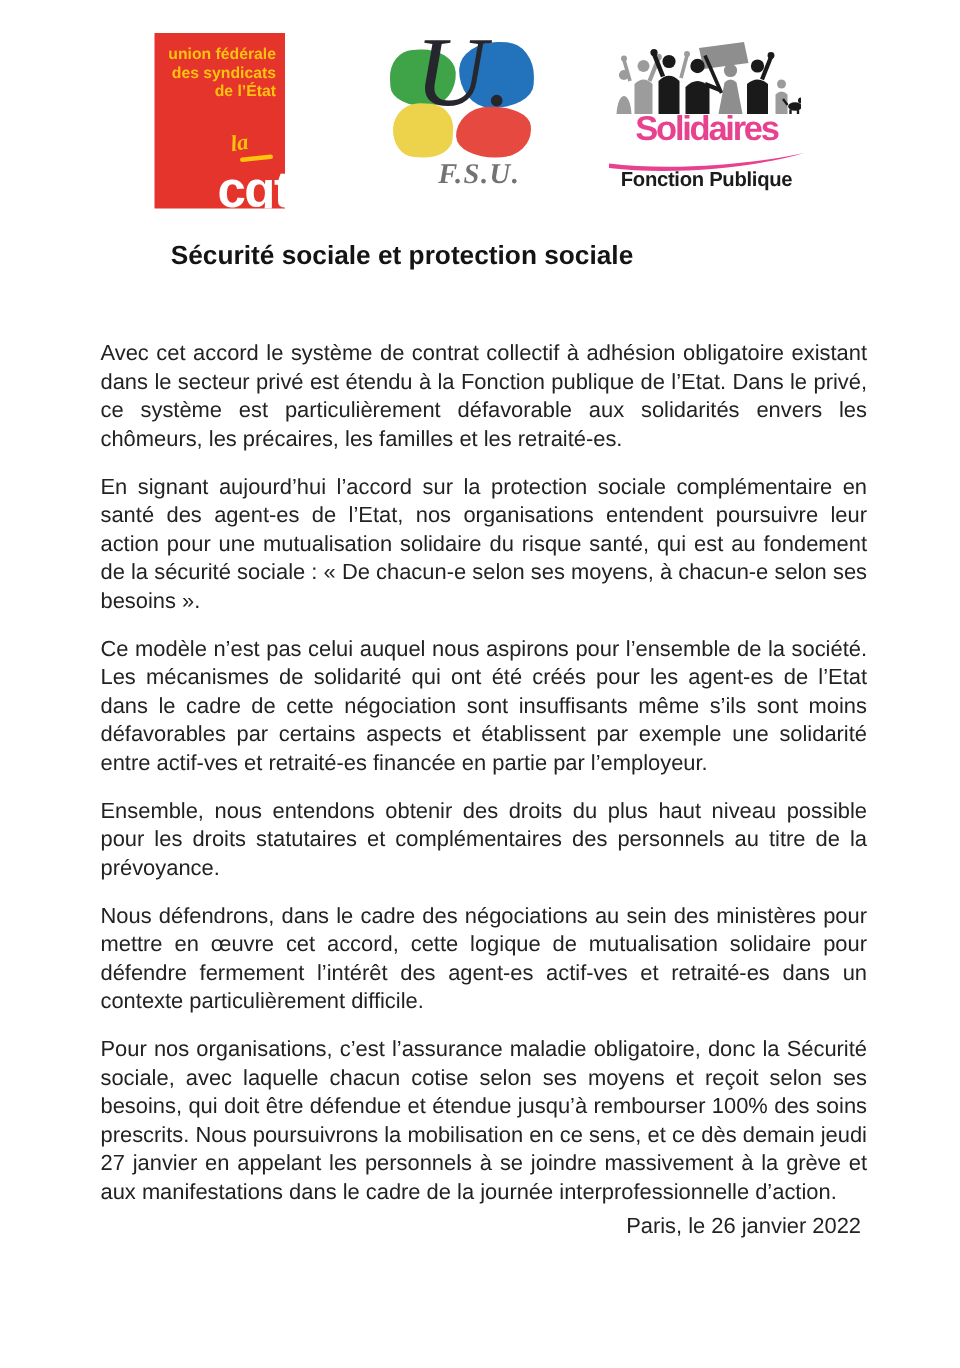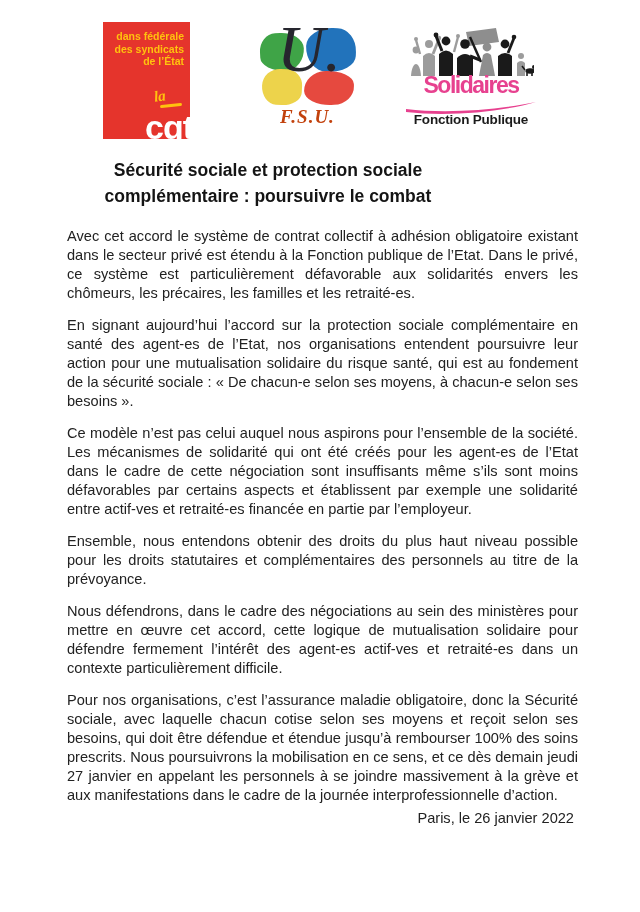--- a/index.html
+++ b/index.html
@@ -39,23 +39,23 @@
   .fsu-green {left:1px; top:5px; width:44px;height:38px;background:#3fa447;border-radius:38% 55% 45% 60%/50% 45% 60% 40%;transform:rotate(-3deg);}
   .fsu-blue  {left:47px;top:0;   width:50px;height:44px;background:#2273bb;border-radius:55% 40% 60% 45%/45% 55% 40% 60%;transform:rotate(2deg);}
   .fsu-yellow{left:3px; top:41px;width:40px;height:36px;background:#edd34b;border-radius:50% 45% 55% 42%/55% 50% 42% 58%;transform:rotate(3deg);}
   .fsu-red   {left:45px;top:43px;width:50px;height:34px;background:#e6493f;border-radius:45% 58% 42% 55%/58% 42% 55% 45%;transform:rotate(-2deg);}
   .fsu-monogram{
     position:absolute;left:14px;top:-12px;width:72px;text-align:center;
     font-family:"Liberation Serif","DejaVu Serif",serif;
     font-size:66px;line-height:1;color:#26262e;font-style:italic;font-weight:normal;
   }
   .fsu-label{
-    position:absolute;left:0;top:78px;width:97px;text-align:center;
+    position:absolute;left:12px;top:78px;width:97px;text-align:center;
     font-family:"Liberation Serif","DejaVu Serif",serif;
-    font-weight:bold;font-style:italic;font-size:19px;color:#c2410c;letter-spacing:1px;
+    font-weight:bold;font-style:italic;font-size:19px;color:#737373;letter-spacing:1px;
   }
 
   
   .logo-solidaires{position:absolute;left:404px;top:28px;width:134px;height:100px;}
   .sol-crowd{position:absolute;left:4px;top:0;}
   .sol-brand{
     position:absolute;left:0;top:44px;width:134px;text-align:center;
     color:#e7418f;font-weight:bold;font-size:23px;letter-spacing:-1.5px;
   }
   .sol-swoosh{position:absolute;left:0;top:73px;}
@@ -79,21 +79,21 @@
   .content p:last-of-type{margin-bottom:0;}
   .dateline{text-align:right;font-size:14.6px;line-height:19px;margin:4px;}
 </style>
 </head>
 <body>
 
 <div class="page">
 
   <div class="logo-cgt">
     <div class="cgt-org">
-      <div>dans fédérale</div>
+      <div>union fédérale</div>
       <div>des syndicats</div>
       <div>de l’État</div>
     </div>
     <span class="cgt-la">la</span>
     <span class="cgt-la-swash"></span>
     <div class="cgt-brand">cgt</div>
   </div>
 
   <div class="logo-fsu">
     <div class="fsu-blobs">
@@ -153,21 +153,20 @@
     </svg>
     <div class="sol-brand">Solidaires</div>
     <svg class="sol-swoosh" width="134" height="14" viewBox="0 0 134 14">
       <path d="M2,8 C42,13 95,9 132,1 C98,11 44,16 2,11 Z" fill="#e7418f"></path>
     </svg>
     <div class="sol-subtitle">Fonction Publique</div>
   </div>
 
   <div class="doc-title">
     <div>Sécurité sociale et protection sociale</div>
-    <div>complémentaire : poursuivre le combat</div>
   </div>
 
   <div class="content">
     <p>Avec cet accord le système de contrat collectif à adhésion obligatoire existant dans le secteur privé est étendu à la Fonction publique de l’Etat. Dans le privé, ce système est particulièrement défavorable aux solidarités envers les chômeurs, les précaires, les familles et les retraité-es.</p>
     <p>En signant aujourd’hui l’accord sur la protection sociale complémentaire en santé des agent-es de l’Etat, nos organisations entendent poursuivre leur action pour une mutualisation solidaire du risque santé, qui est au fondement de la sécurité sociale : « De chacun-e selon ses moyens, à chacun-e selon ses besoins ».</p>
     <p>Ce modèle n’est pas celui auquel nous aspirons pour l’ensemble de la société. Les mécanismes de solidarité qui ont été créés pour les agent-es de l’Etat dans le cadre de cette négociation sont insuffisants même s’ils sont moins défavorables par certains aspects et établissent par exemple une solidarité entre actif-ves et retraité-es financée en partie par l’employeur.</p>
     <p>Ensemble, nous entendons obtenir des droits du plus haut niveau possible pour les droits statutaires et complémentaires des personnels au titre de la prévoyance.</p>
     <p>Nous défendrons, dans le cadre des négociations au sein des ministères pour mettre en œuvre cet accord, cette logique de mutualisation solidaire pour défendre fermement l’intérêt des agent-es actif-ves et retraité-es dans un contexte particulièrement difficile.</p>
     <p>Pour nos organisations, c’est l’assurance maladie obligatoire, donc la Sécurité sociale, avec laquelle chacun cotise selon ses moyens et reçoit selon ses besoins, qui doit être défendue et étendue jusqu’à rembourser 100% des soins prescrits. Nous poursuivrons la mobilisation en ce sens, et ce dès demain jeudi 27 janvier en appelant les personnels à se joindre massivement à la grève et aux manifestations dans le cadre de la journée interprofessionnelle d’action.</p>
     <div class="dateline">Paris, le 26 janvier 2022</div>

